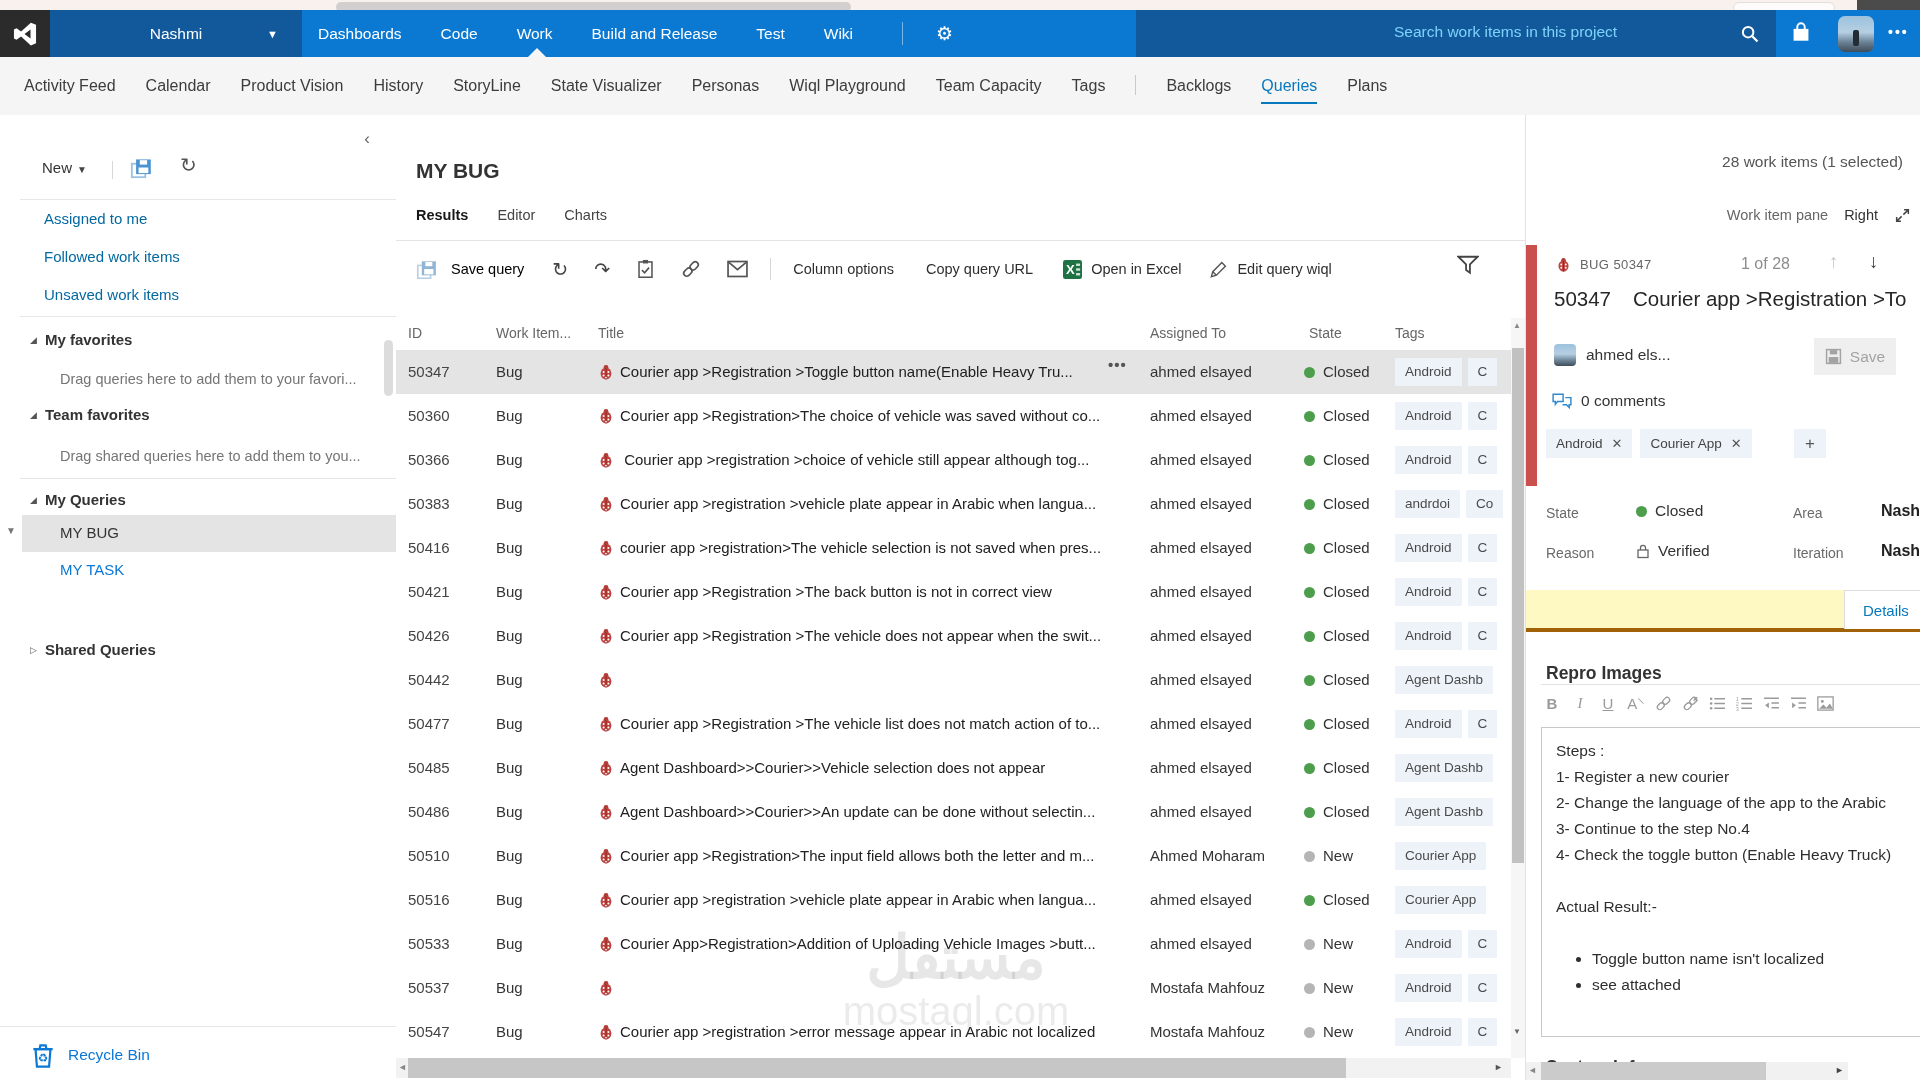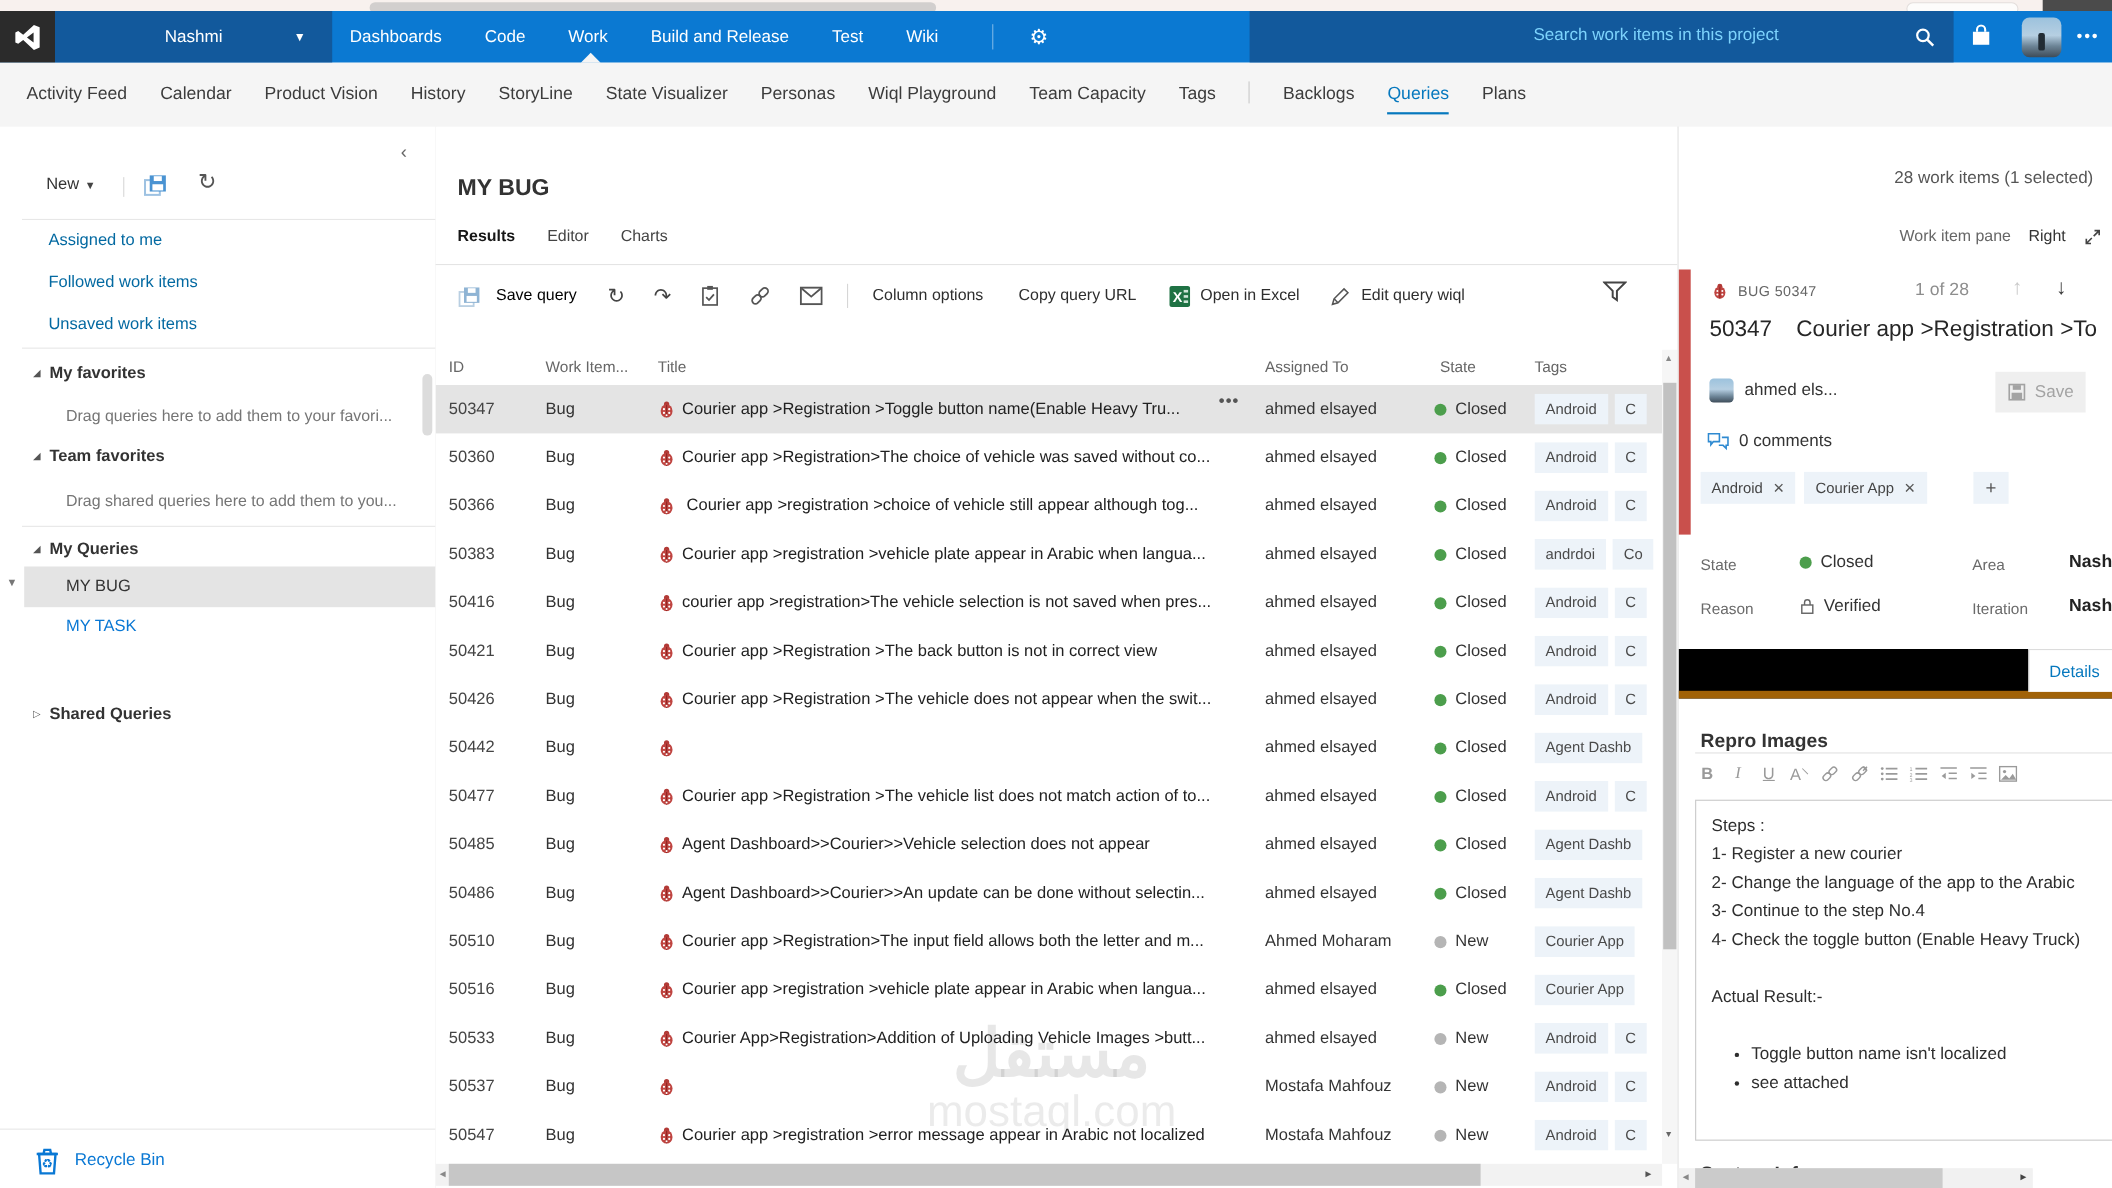--- a/index.html
+++ b/index.html
@@ -133,21 +133,21 @@
   .dchip{height:29px;display:flex;align-items:center;gap:9px;padding:0 10px;background:#edf3f9;font-size:13.5px;color:#444;}
   .dchip .x{font-size:13px;color:#555;cursor:pointer;}
   .addtag{width:32px;height:29px;background:#edf3f9;display:flex;align-items:center;justify-content:center;font-size:17px;color:#555;cursor:pointer;}
   .fields{position:absolute;top:385px;left:0;right:0;height:86px;font-size:14px;color:#6a6a6a;}
   .frow{position:absolute;left:0;right:0;height:30px;}
   .flabel{position:absolute;left:20px;top:5px;cursor:default;}
   .fvalue{position:absolute;left:110px;top:2px;font-size:15.5px;color:#333;display:flex;align-items:center;gap:8px;white-space:nowrap;}
   .flabel2{position:absolute;left:267px;top:5px;}
   .fvalue2{position:absolute;left:355px;top:2px;font-size:16px;color:#222;font-weight:bold;white-space:nowrap;overflow:hidden;width:40px;}
   .statedot{width:11px;height:11px;border-radius:50%;background:#4c9e4c;}
-  .tabstrip{position:absolute;top:475px;left:0;right:0;height:38px;background:#000000;border-bottom:7px solid #a16207;}
+  .tabstrip{position:absolute;top:475px;left:0;right:0;height:38px;background:#fef9c3;border-bottom:4px solid #a16207;}
   .dtab{position:absolute;left:318px;right:-2px;top:0;height:38px;background:#fff;border:1px solid #dcdcdc;border-bottom:none;
         display:flex;align-items:center;padding-left:18px;color:#0678be;font-size:15px;cursor:pointer;}
   .repro-h{position:absolute;top:533px;left:20px;font-size:17.5px;font-weight:bold;color:#333;}
   .repro-rule{position:absolute;top:569px;left:15px;right:0;height:1px;background:#e2e2e2;}
   .fmtbar{position:absolute;top:578px;left:17px;display:flex;align-items:center;gap:10px;color:#9a9a9a;}
   .fmt{font-size:15px;cursor:pointer;width:18px;text-align:center;}
   .fmt.b{font-weight:bold;}
   .fmt.i{font-style:italic;font-family:"Liberation Serif",serif;}
   .fmt.u{text-decoration:underline;}
   .reprobox{position:absolute;top:612px;left:15px;right:-1px;height:288px;border:1px solid #c9c9c9;padding:10px 14px;

